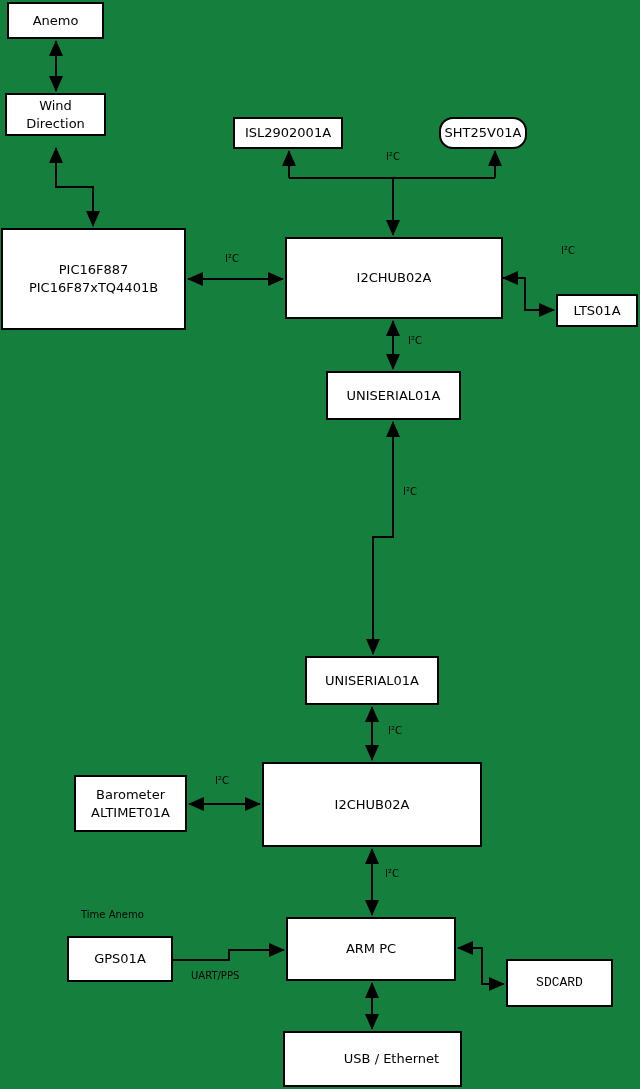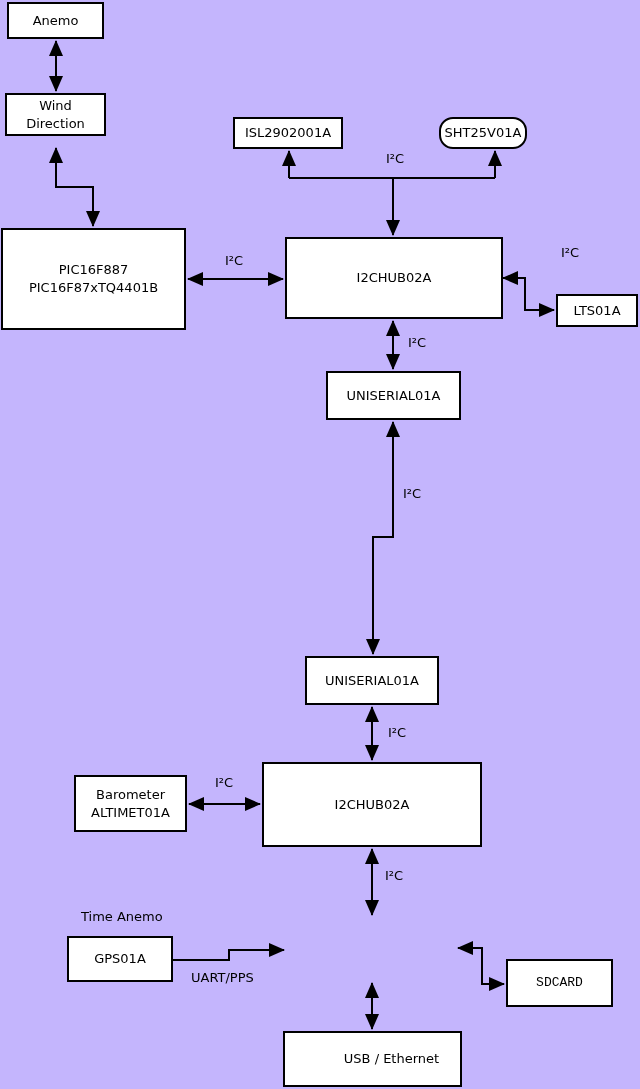--- a/index.html
+++ b/index.html
@@ -1,20 +1,20 @@
 <!DOCTYPE html>
 <html><head>
 <meta charset="utf-8">
 <style>
   html, body { margin: 0; padding: 0; background: #ffffff; }
   .canvas {
     position: relative;
     width: 640px;
     height: 1089px;
-    background: #c4b5fd;
+    background: #15803d;
     font-family: "DejaVu Sans", sans-serif;
     color: #000000;
     overflow: hidden;
   }
   svg.edges {
     position: absolute;
     left: 0; top: 0;
     width: 640px; height: 1089px;
   }
   .node {
@@ -25,21 +25,21 @@
     display: flex;
     align-items: center;
     justify-content: center;
     text-align: center;
     font-size: 13px;
     line-height: 1.35;
     white-space: pre-line;
   }
   .elabel {
     position: absolute;
-    font-size: 13px;
+    font-size: 10px;
     white-space: nowrap;
   }
   
   #n0  { left:7px;   top:2px;    width:97px;  height:37px; }
   #n1  { left:5px;   top:93px;   width:101px; height:43px; }
   #n2  { left:1px;   top:228px;  width:185px; height:102px; }
   #n3  { left:233px; top:117px;  width:110px; height:32px; }
   #n4  { left:439px; top:117px;  width:88px; height:32px;border-radius:14px; }
   #n5  { left:285px; top:237px;  width:218px; height:82px; }
   #n6  { left:556px; top:294px;  width:82px;  height:33px; }
@@ -102,20 +102,21 @@
   <div class="node" id="n3">ISL2902001A</div>
   <div class="node" id="n4">SHT25V01A</div>
   <div class="node" id="n5">I2CHUB02A</div>
   <div class="node" id="n6">LTS01A</div>
   <div class="node" id="n7">UNISERIAL01A</div>
   <div class="node" id="n8">UNISERIAL01A</div>
   <div class="node" id="n9">Barometer
 ALTIMET01A</div>
   <div class="node" id="n10">I2CHUB02A</div>
   <div class="node" id="n11">GPS01A</div>
+  <div class="node" id="n12">ARM PC</div>
   <div class="node" id="n13">SDCARD</div>
   <div class="node" id="n14">USB / Ethernet</div>
 
   <div class="elabel" id="el0">I²C</div>
   <div class="elabel" id="el1">I²C</div>
   <div class="elabel" id="el2">I²C</div>
   <div class="elabel" id="el3">I²C</div>
   <div class="elabel" id="el4">I²C</div>
   <div class="elabel" id="el5">I²C</div>
   <div class="elabel" id="el6">I²C</div>

